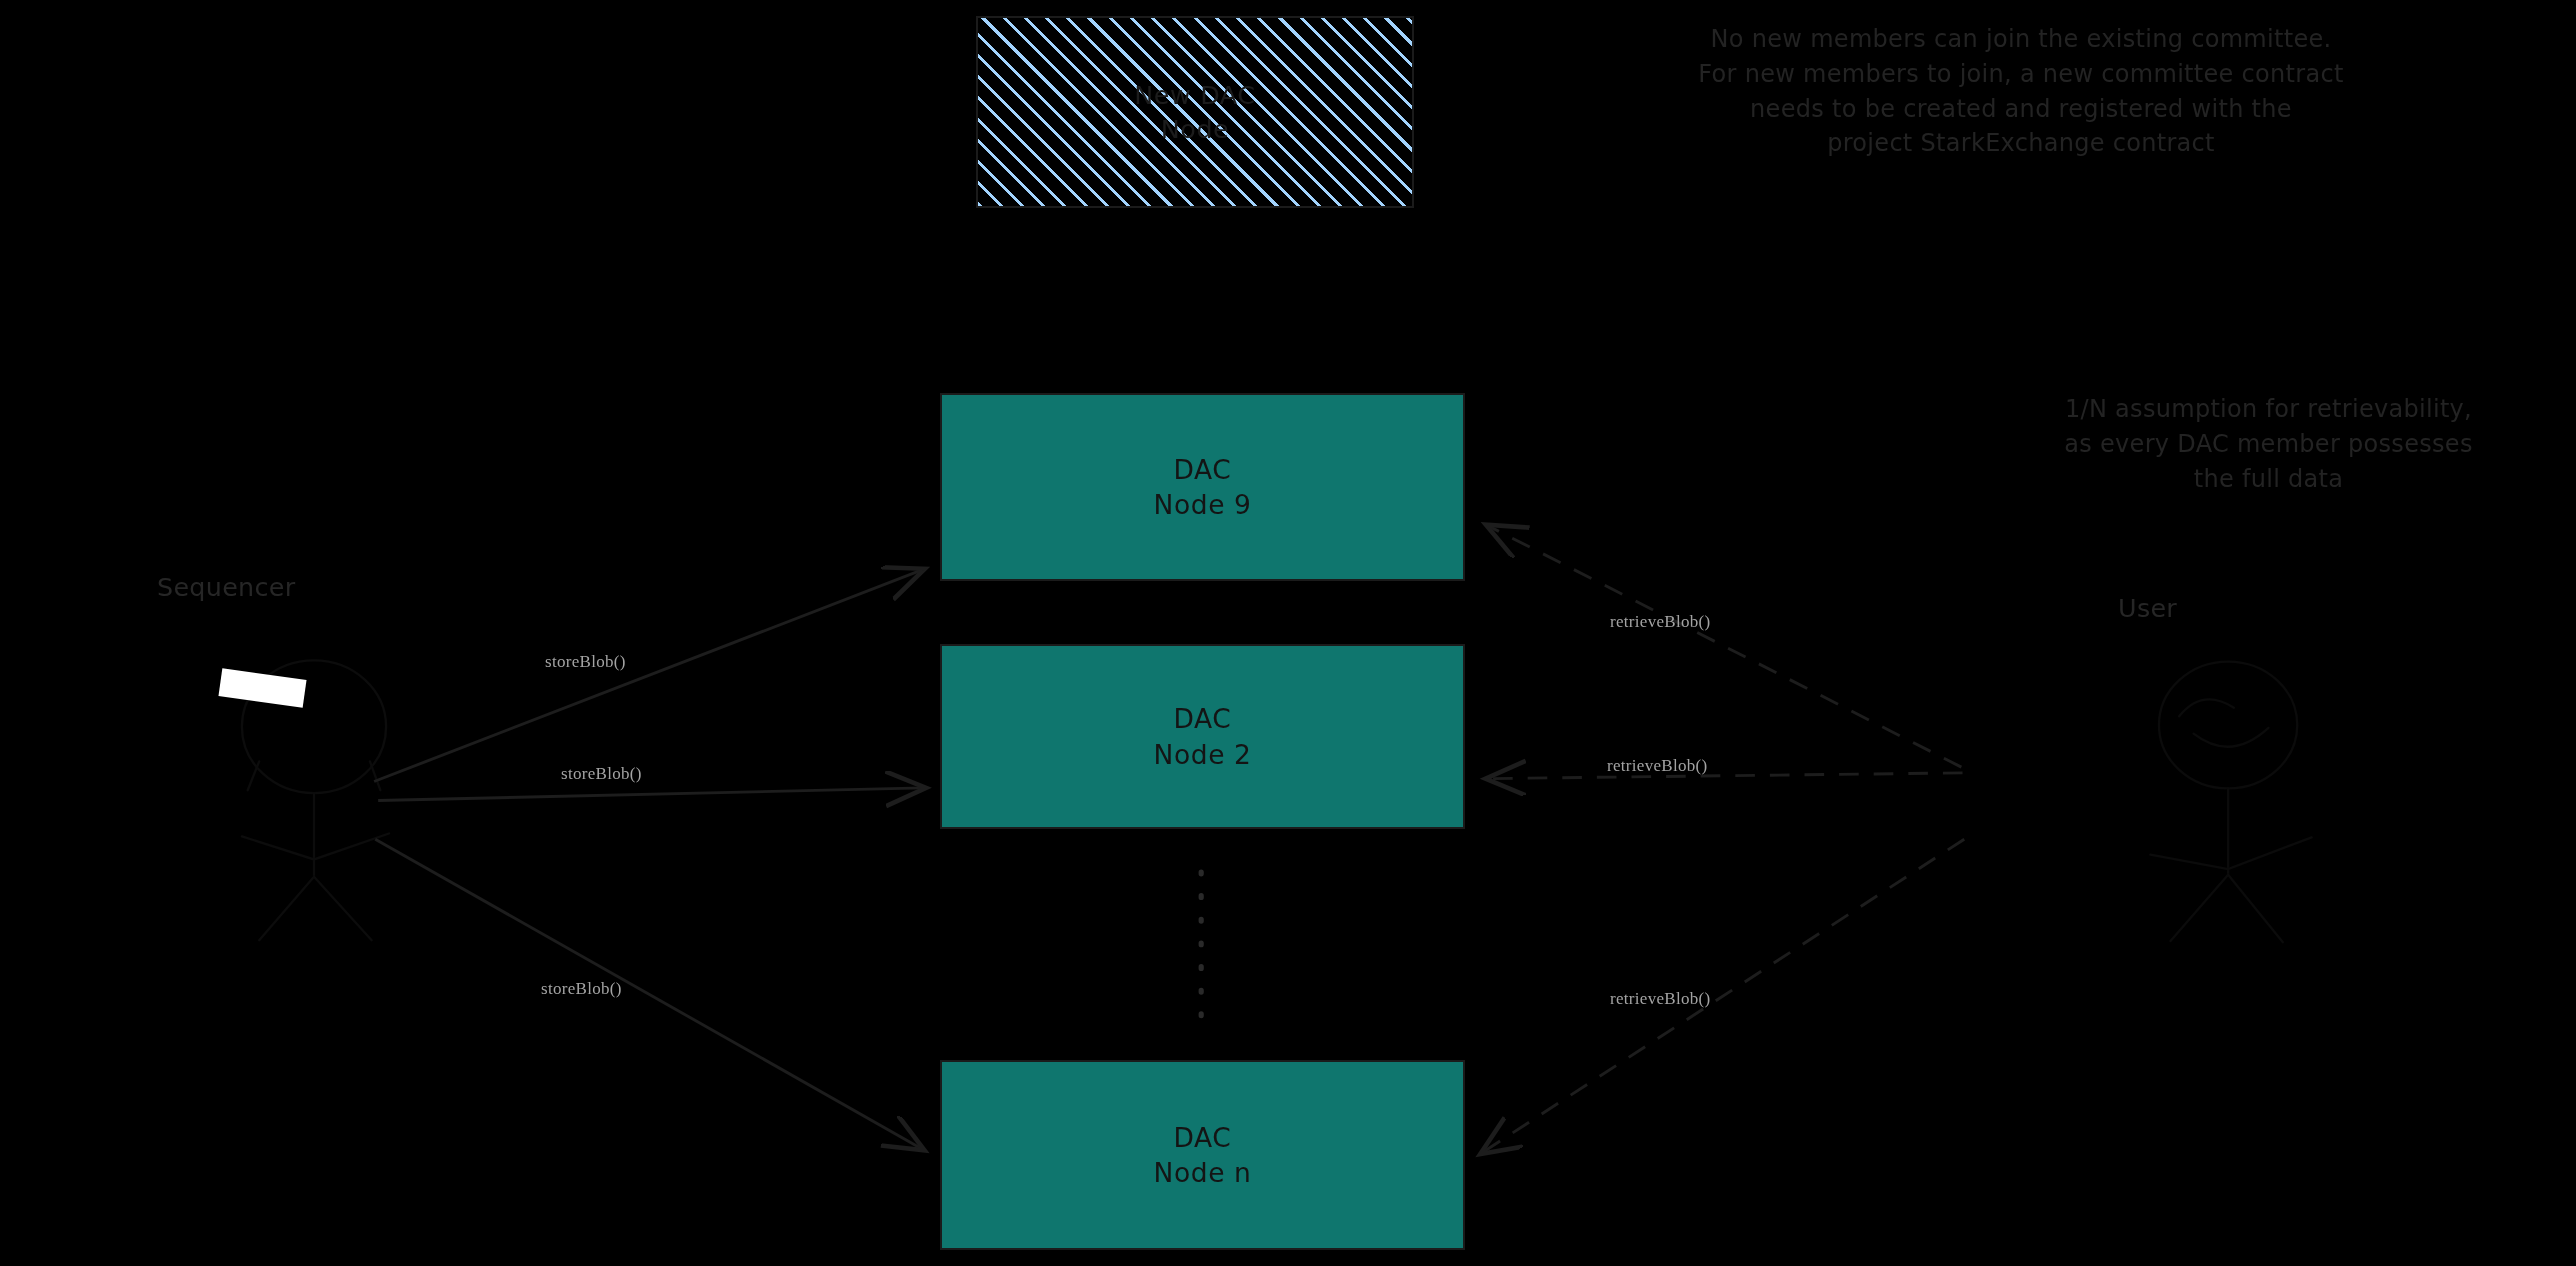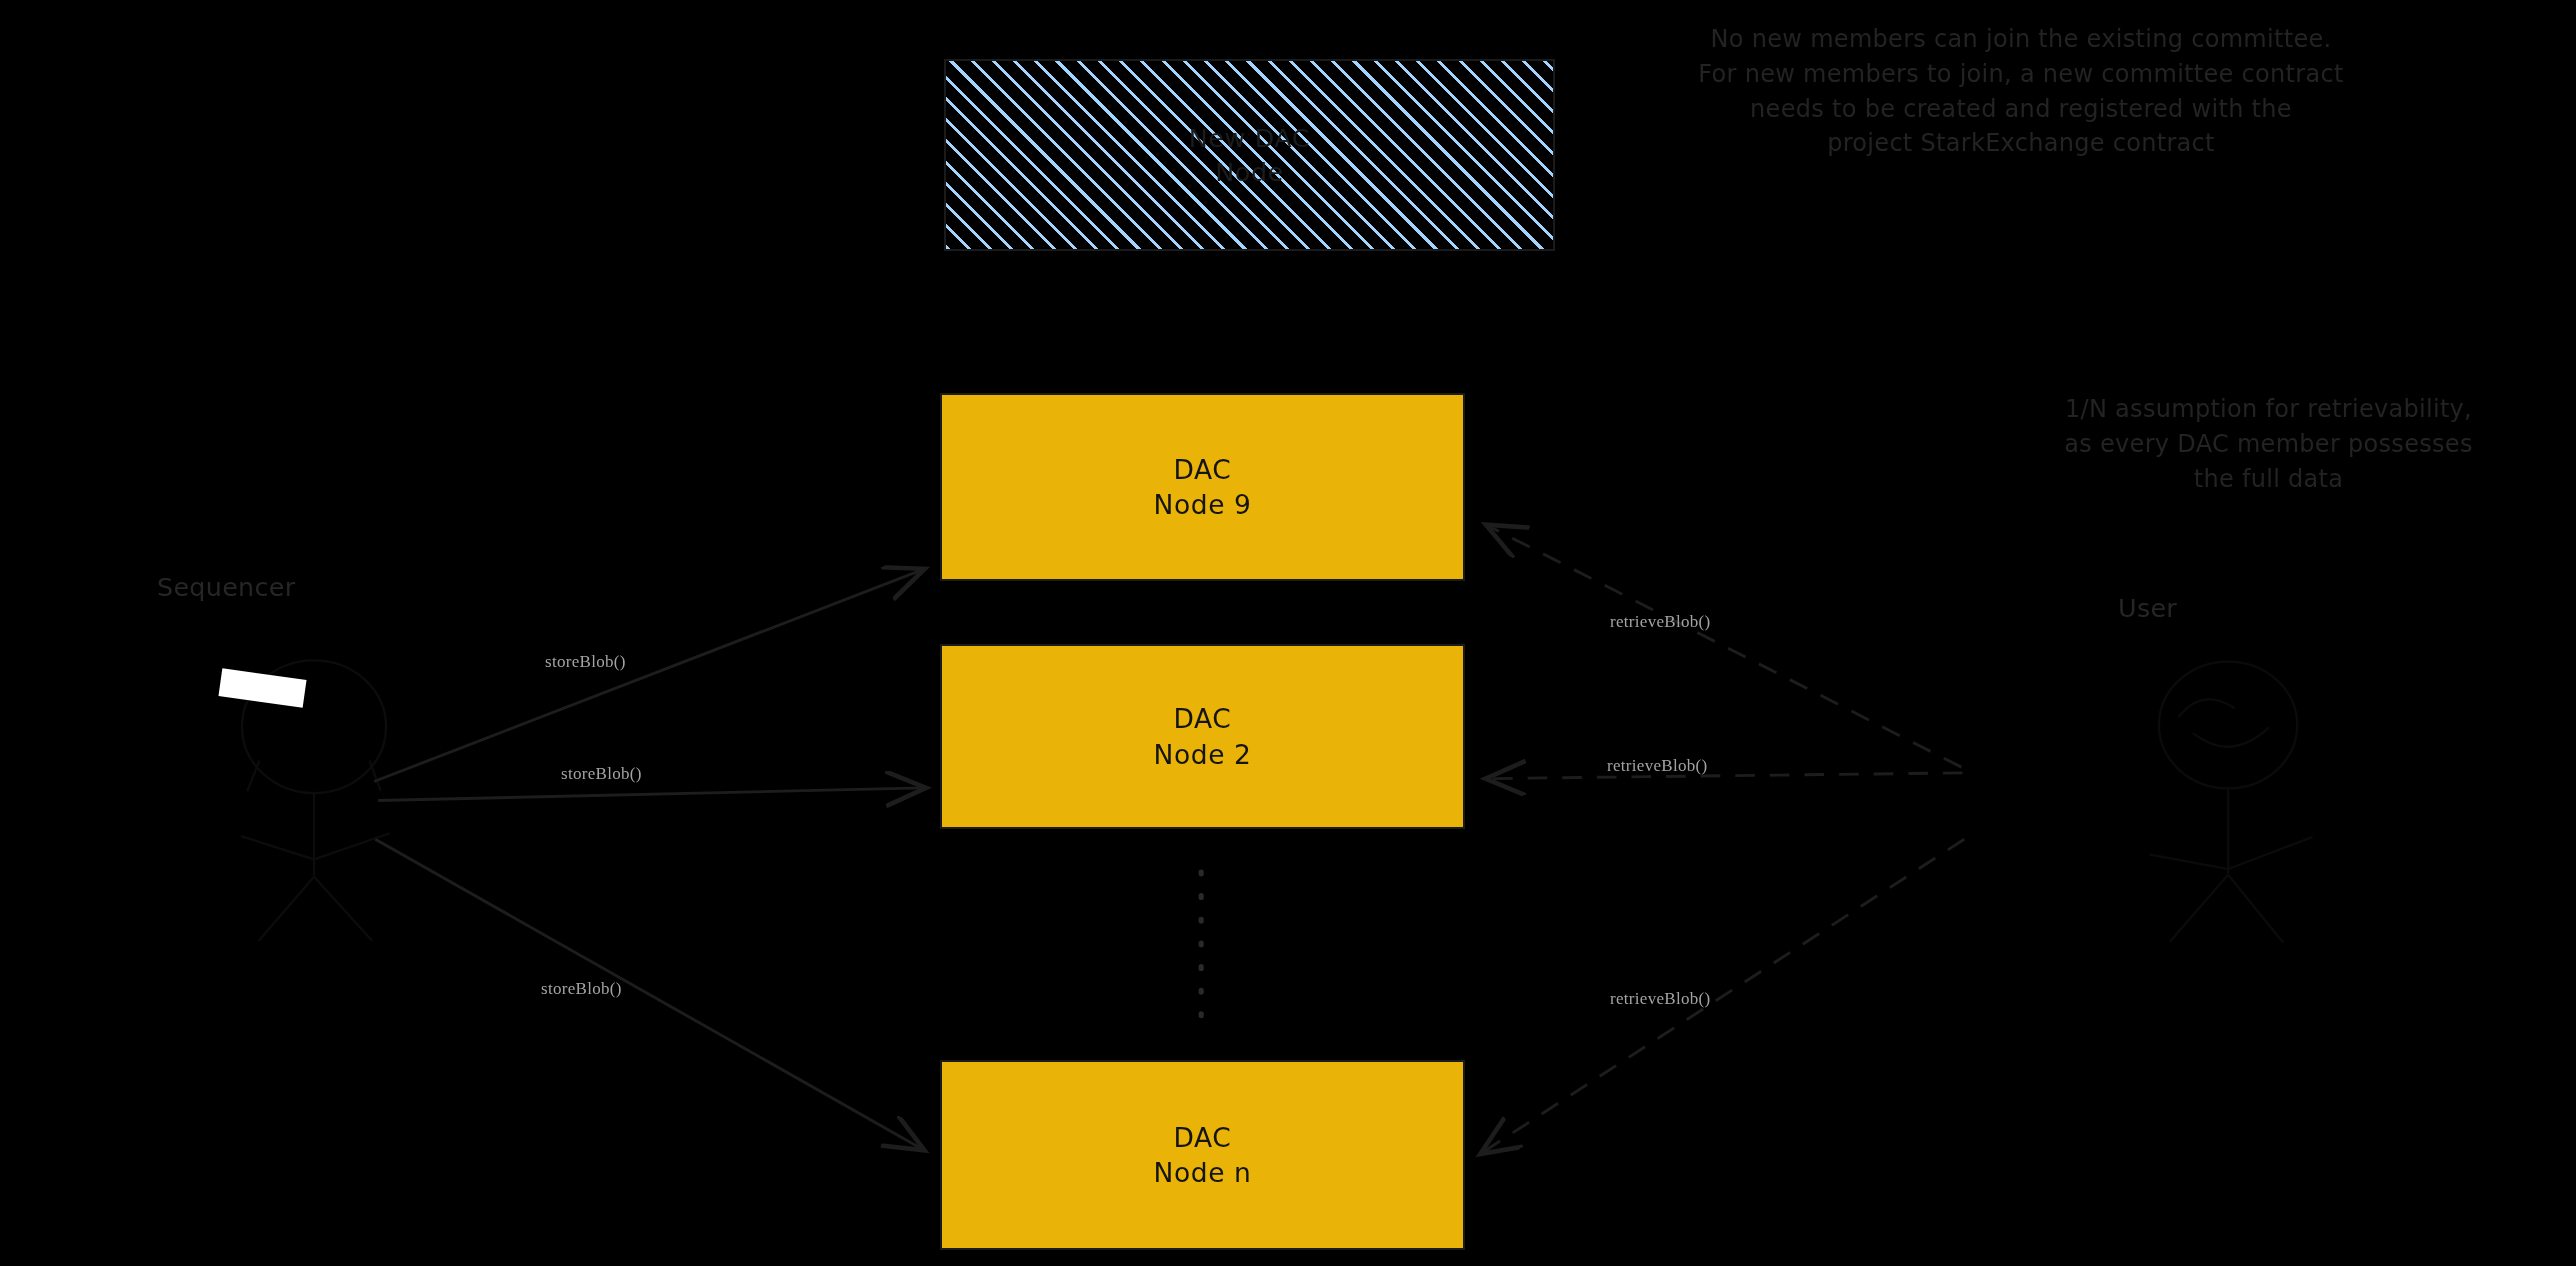--- a/index.html
+++ b/index.html
@@ -14,51 +14,50 @@
     position:absolute;
     color:#262626;
     font-family:"DejaVu Sans", sans-serif;
     white-space:pre;
     line-height:1.45;
     letter-spacing:0.3px;
   }
   
   .node{
     position:absolute;
-    background:#eab308;
+    background:#0f766e;
     border:2.9px solid #1b1b1b;
     box-sizing:border-box;
     display:flex;
     flex-direction:column;
     align-items:center;
     justify-content:center;
     color:#141414;
     font-size:26.5px;
     font-family:"DejaVu Sans", sans-serif;
     letter-spacing:0.6px;
   }
   .node .l1{display:block;}
   .node .l2{display:block;margin-top:4.6px;}
 
   
   #newnode{
     position:absolute;
-    left:944px;top:16px;width:611px;height:192px;
+    left:976px;top:16px;width:438px;height:192px;
     box-sizing:border-box;
     border:2.9px solid #1b1b1b;
     background:
       repeating-linear-gradient(45deg,
         #a3d4fe 0px, #a3d4fe 2.9px,
         #000000 2.9px, #000000 15px);
     display:flex;align-items:center;justify-content:center;
     flex-direction:column;
     color:#1c1c1c;
     font-size:25.4px;
     letter-spacing:0.6px;
-    margin-top:43px;
   }
   #newnode .l1,#newnode .l2{display:block;text-align:center;}
   #newnode .l2{margin-top:3.5px;}
 
   
   .figure{position:absolute;}
   .figure svg{display:block;}
 
   .whitebar{
     position:absolute;

